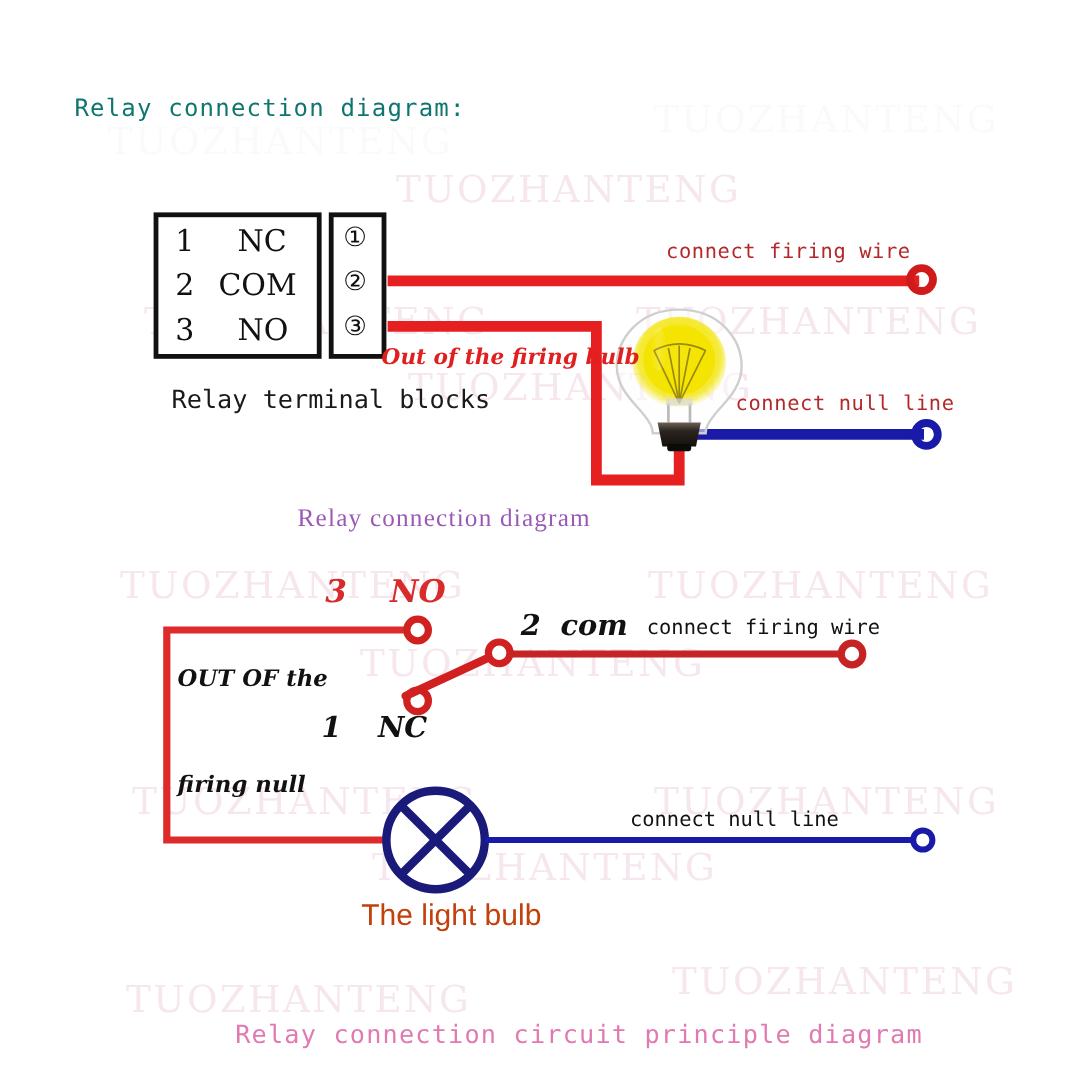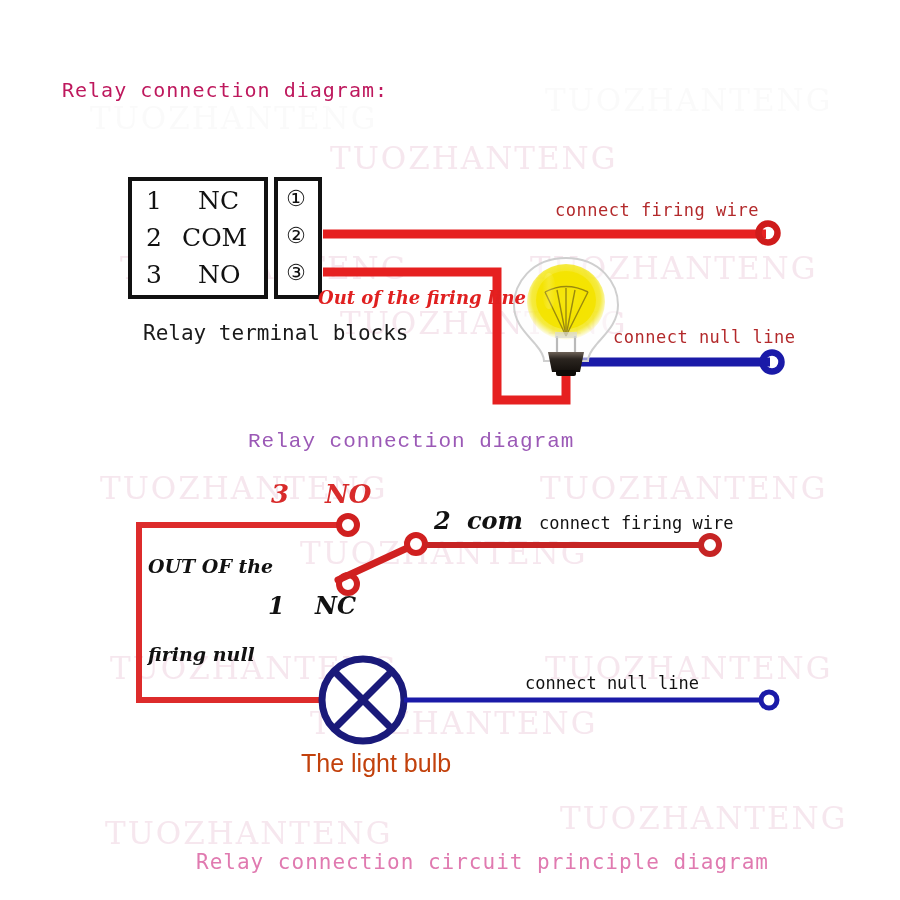--- a/index.html
+++ b/index.html
@@ -4,23 +4,23 @@
 <style>
   html,body{margin:0;padding:0;background:#ffffff;}
   body{width:900px;height:900px;overflow:hidden;position:relative;
        font-family:"DejaVu Sans Mono", monospace;}
   #stage{position:absolute;left:0;top:0;width:900px;height:900px;background:#fff;}
   svg#scene{position:absolute;left:0;top:0;width:900px;height:900px;}
   .txt{position:absolute;white-space:pre;line-height:1;}
 
   
   .t-title{font-family:"DejaVu Sans Mono", monospace;font-size:20px;
-           color:#be185d;letter-spacing:1px;}
-  .t-caption-purple{font-family:Liberation Mono, monospace;font-size:21px;
-           color:#9b59b6;letter-spacing:1px;margin-top:10px;}
+           color:#0f766e;letter-spacing:1px;}
+  .t-caption-purple{font-family:Liberation Serif, serif;font-size:21px;
+           color:#9b59b6;letter-spacing:1px;}
   .t-caption-pink{font-family:"DejaVu Sans Mono", monospace;font-size:21px;
            color:#e07ab0;letter-spacing:1px;}
   .t-block{font-family:"DejaVu Serif", serif;font-size:25px;color:#111;}
   .t-circnum{font-family:"DejaVu Sans", sans-serif;font-size:22px;color:#111;}
   .t-blocklabel{font-family:"DejaVu Sans Mono", monospace;font-size:21px;color:#1a1a1a;}
   .t-red-lbl{font-family:"DejaVu Sans Mono", monospace;font-size:17px;color:#b3292b;
              letter-spacing:.5px;}
   .t-red-ital{font-family:"DejaVu Serif", serif;font-style:italic;font-weight:bold;
              font-size:18px;color:#e02020;}
   .t-red-term{font-family:"DejaVu Serif", serif;font-style:italic;font-weight:bold;
@@ -183,21 +183,21 @@
   <div class="relaybox" style="left:274px;top:177px;width:48px;height:122px;">
     <div class="txt t-circnum" style="left:8px;top:7px;">①</div>
     <div class="txt t-circnum" style="left:8px;top:44px;">②</div>
     <div class="txt t-circnum" style="left:8px;top:81px;">③</div>
   </div>
 
   <div class="txt t-blocklabel" style="left:126px;top:323px;margin-left:17px;">Relay terminal blocks</div>
 
   <div class="txt t-red-lbl" style="left:555px;top:202px;">connect firing wire</div>
 
-  <div class="txt t-red-ital" style="left:318px;top:289px;">Out of the firing line</div>
+  <div class="txt t-red-ital" style="left:318px;top:289px;">Out of the firing bulb</div>
 
   <div class="txt t-red-lbl" style="left:613px;top:329px;">connect null line</div>
 
   <div class="txt t-caption-purple" style="left:248px;top:421px;">Relay connection diagram</div>
 
   <div class="txt t-red-term" style="left:271px;top:481px;">3</div>
   <div class="txt t-red-term" style="left:325px;top:481px;">NO</div>
 
   <div class="txt t-blk-ital" style="left:434px;top:509px;">2</div>
   <div class="txt t-blk-ital" style="left:467px;top:509px;">com</div>

